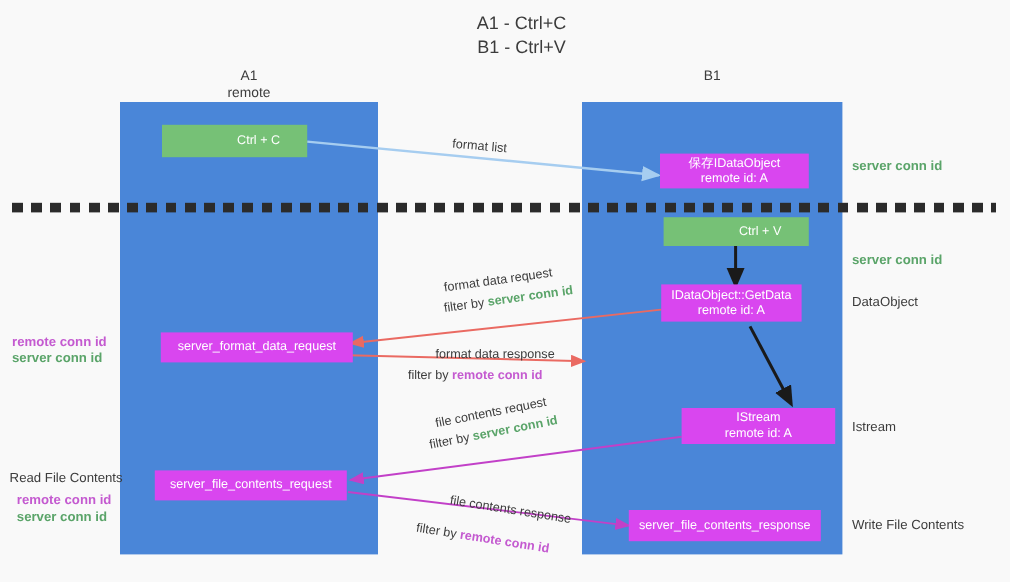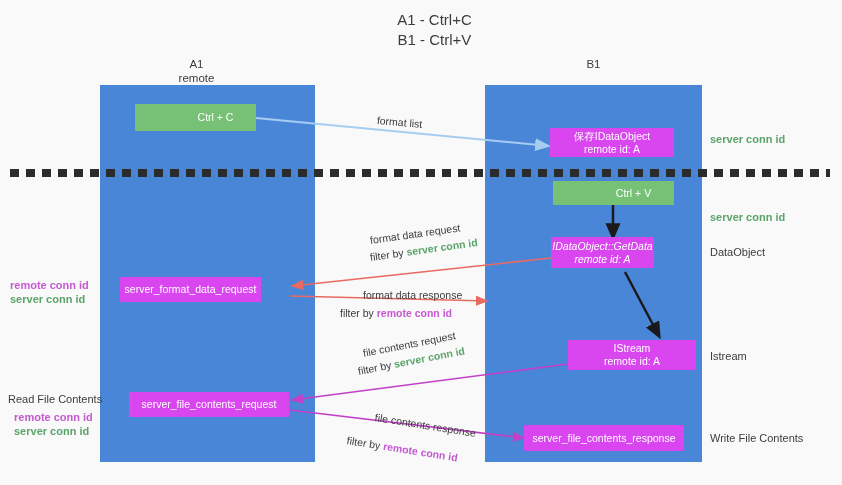--- a/index.html
+++ b/index.html
@@ -34,21 +34,21 @@
   .col-a { left: 100px; top: 85px; width: 215px; height: 377px; }
   .col-b { left: 485px; top: 85px; width: 217px; height: 377px; }
 
   .col-head {
     position: absolute;
     text-align: center;
     font-size: 11.5px;
     color: #3c3c3c;
     line-height: 14px;
   }
-  .head-a { left: 89px; top: 57px; width: 215px; }
+  .head-a { left: 100px; top: 57px; width: 215px; }
   .head-b { left: 485px; top: 57px; width: 217px; }
 
   .dashed {
     position: absolute;
     left: 10px;
     top: 169px;
     width: 820px;
     height: 8px;
     background: repeating-linear-gradient(to right,
       #2b2b2b 0px, #2b2b2b 9px, rgba(0,0,0,0) 9px, rgba(0,0,0,0) 16px);
@@ -160,26 +160,26 @@
     <span>保存IDataObject</span>
     <span class="l2">remote id: A</span>
   </div>
 
   <div class="dashed"></div>
 
   <div class="box box-green" style="left:553px; top:181px; width:121px; height:24px;">
     <span>Ctrl + V</span>
   </div>
 
-  <div class="box box-orange" style="left:551px; top:237px; width:103px; height:31px;font-style:italic;">
+  <div class="box box-orange" style="left:551px; top:237px; width:117px; height:31px;">
     <span>IDataObject::GetData</span>
     <span class="l2">remote id: A</span>
   </div>
 
-  <div class="box box-orange" style="left:120px; top:277px; width:141px; height:25px;">
+  <div class="box box-orange" style="left:134px; top:277px; width:160px; height:25px;">
     <span>server_format_data_request</span>
   </div>
 
 
   <div class="box box-orange" style="left:568px; top:340px; width:128px; height:30px;">
     <span>IStream</span>
     <span class="l2">remote id: A</span>
   </div>
 
   <div class="box box-orange" style="left:524px; top:425px; width:160px; height:26px;">

